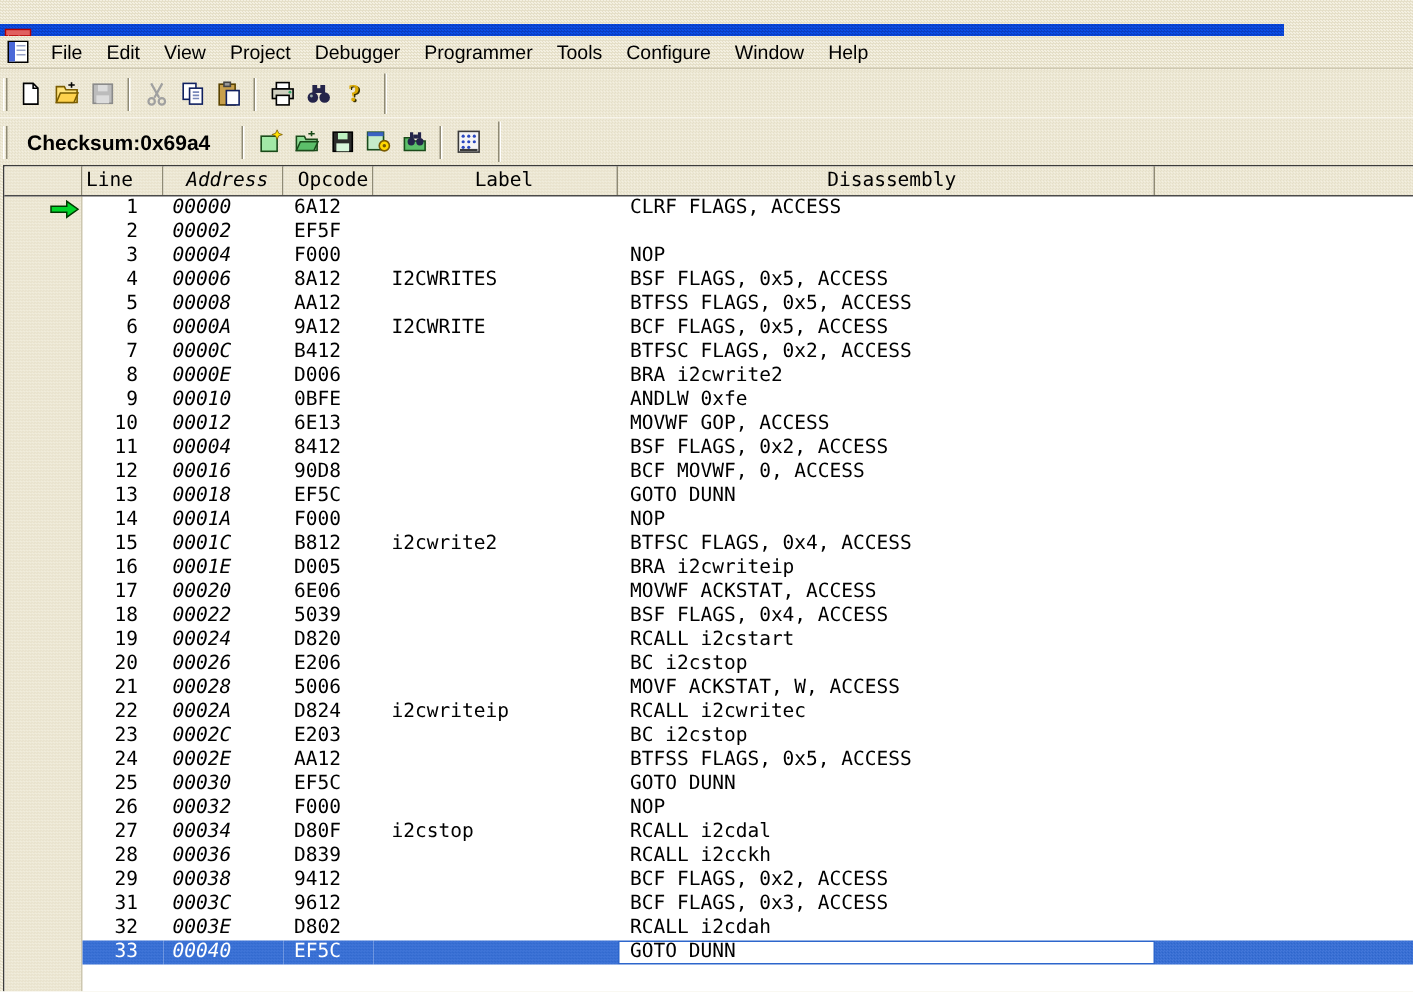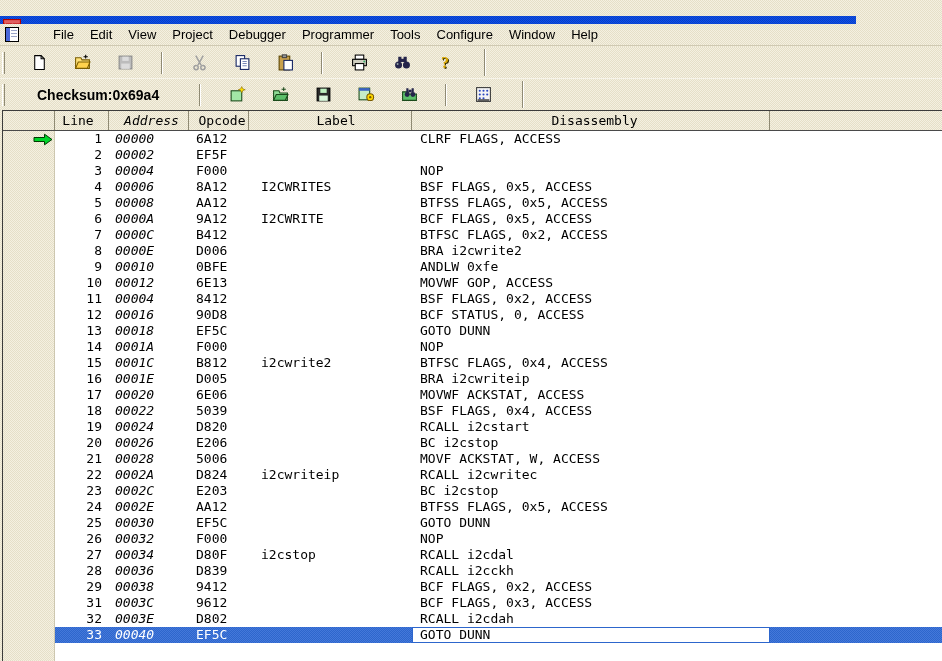--- a/index.html
+++ b/index.html
@@ -2,21 +2,20 @@
 <html><head>
 <meta charset="utf-8">
 <style>
   * { margin:0; padding:0; box-sizing:border-box; }
   html,body { width:942px; height:661px; overflow:hidden; }
   body { font-family:"Liberation Sans", sans-serif; }
 
   .dither-beige {
     background: conic-gradient(#f4f0e1 0 25%, #e5dfc8 0 50%, #f4f0e1 0 75%, #e5dfc8 0);
     background-size:2px 2px;
-    gap:19px;
   }
   .window { position:relative; width:942px; height:661px;
     background: conic-gradient(#f4f0e1 0 25%, #e5dfc8 0 50%, #f4f0e1 0 75%, #e5dfc8 0);
     background-size:2px 2px; overflow:hidden; }
 
   
   .titlebar { position:absolute; left:0; top:0; width:856px; height:24px;
     background: conic-gradient(#0d4fe8 0 25%, #0a3ec4 0 50%, #0d4fe8 0 75%, #0a3ec4 0);
     background-size:2px 2px;
     display:flex; align-items:center;margin-top:16px; }
@@ -61,21 +60,21 @@
     background: conic-gradient(#f4f0e1 0 25%, #e5dfc8 0 50%, #f4f0e1 0 75%, #e5dfc8 0);
     background-size:2px 2px;
     border-right:1px solid #8f8a74; display:flex; align-items:center;
     justify-content:center; line-height:19px; }
   .header-row .c-fill { border-right:none; }
   .rows { position:relative; }
   .row { display:flex; height:16px; font-family:"DejaVu Sans Mono", monospace;
     font-size:13px; line-height:16px; color:#000; white-space:nowrap; }
   .cell { overflow:hidden; }
   .c-arrow  { width:52px; display:flex; align-items:center; justify-content:flex-end; padding-right:2px; }
-  .c-line   { width:54px; text-align:right; padding-right:7px; }
+  .c-line   { width:54px; text-align:right; padding-right:17px; }
   .c-address{ width:80px; padding-left:6px;font-style:italic; }
   .c-opcode { width:60px; padding-left:7px; }
   .c-label  { width:163px; padding-left:12px; }
   .c-disasm { width:358px; padding-left:8px; }
   .c-fill   { flex:1; }
   .row.selected .c-line, .row.selected .c-address,
   .row.selected .c-opcode, .row.selected .c-label, .row.selected .c-fill2 {
     background: conic-gradient(#2d66cc 0 25%, #4478da 0 50%, #2d66cc 0 75%, #4478da 0);
     background-size:2px 2px; color:#fff; }
   .row.selected .c-disasm { background:#fff; color:#000;
@@ -366,21 +365,21 @@
           <div class="cell c-label"></div>
           <div class="cell c-disasm">BSF FLAGS, 0x2, ACCESS</div>
           <div class="cell c-fill c-fill2"></div>
         </div>
         <div class="row">
           <div class="cell c-arrow"></div>
           <div class="cell c-line">12</div>
           <div class="cell c-address">00016</div>
           <div class="cell c-opcode">90D8</div>
           <div class="cell c-label"></div>
-          <div class="cell c-disasm">BCF STATUS, 0, ACCESS</div>
+          <div class="cell c-disasm">BCF MOVWF, 0, ACCESS</div>
           <div class="cell c-fill c-fill2"></div>
         </div>
         <div class="row">
           <div class="cell c-arrow"></div>
           <div class="cell c-line">13</div>
           <div class="cell c-address">00018</div>
           <div class="cell c-opcode">EF5C</div>
           <div class="cell c-label"></div>
           <div class="cell c-disasm">GOTO DUNN</div>
           <div class="cell c-fill c-fill2"></div>

